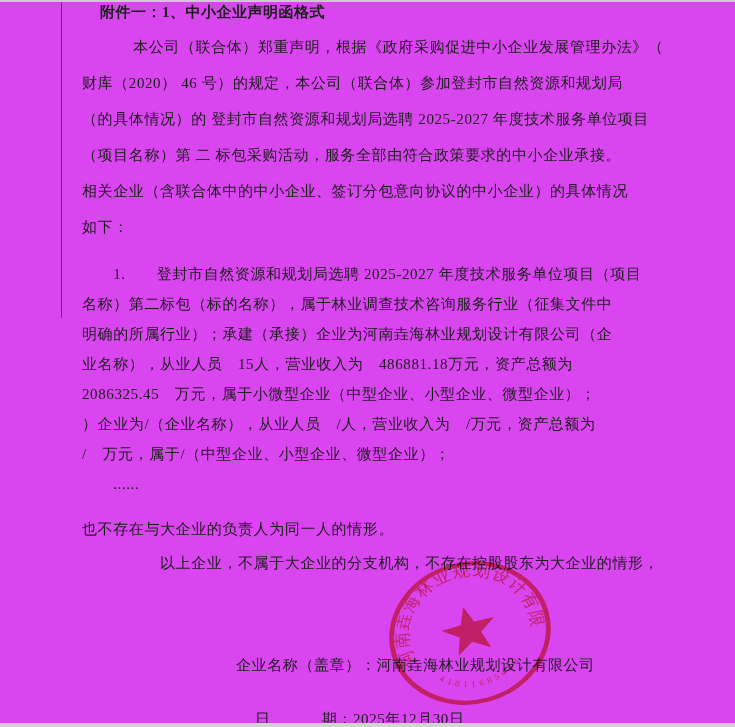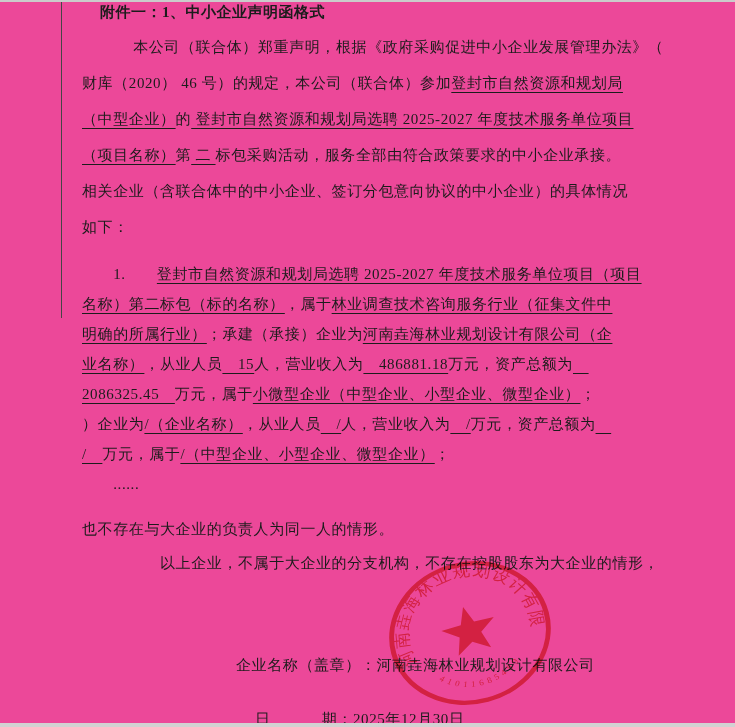--- a/index.html
+++ b/index.html
@@ -1,56 +1,56 @@
 <!DOCTYPE html>
 <html><head>
 <meta charset="utf-8">
 <style>
   html,body{margin:0;padding:0;background:#fff;}
   .page{
-    position:relative;width:735px;height:727px;background:#ec4899;overflow:hidden;
+    position:relative;width:735px;height:727px;background:#d946ef;overflow:hidden;
     font-family:"Liberation Serif","DejaVu Serif",serif;color:#1c1c1c;
   }
   .edge-top{position:absolute;left:0;top:0;width:735px;height:2px;background:#cbcbcb;z-index:40;}
   .edge-bottom{position:absolute;left:0;top:723px;width:735px;height:4px;background:#d2d2d2;z-index:40;}
   .vline{position:absolute;left:61px;top:0;width:1px;height:318px;background:#454545;}
   .title{
     position:absolute;left:100px;top:3px;font-weight:bold;font-size:15px;
     letter-spacing:.5px;white-space:nowrap;
   }
   .group{position:absolute;left:82px;font-size:15px;letter-spacing:.6px;white-space:nowrap;}
   .g-intro{top:38px;}
   .g-intro .line{height:36px;}
   .g-items{top:265px;}
   .g-items .line{height:30px;}
   .g-closing{top:520px;}
   .g-closing .line{height:34px;}
   .line{line-height:1.25;}
-  .u{text-decoration:underline;text-underline-offset:4px;text-decoration-thickness:1px;}
+  .u{text-underline-offset:4px;text-decoration-thickness:1px;}
   .sig{position:absolute;left:236px;top:656px;font-size:15px;letter-spacing:.6px;white-space:nowrap;z-index:5;}
   .date{position:absolute;left:255px;top:710px;font-size:15px;letter-spacing:.6px;white-space:nowrap;z-index:5;}
   .stamp{
     position:absolute;left:386px;top:558px;width:168px;height:150px;
     transform:rotate(-15deg);opacity:.78;mix-blend-mode:multiply;z-index:10;
   }
 </style>
 </head>
 <body>
 
 <div class="page">
 
   <div class="edge-top"></div>
   <div class="vline"></div>
 
   <div class="title">附件一：1、中小企业声明函格式</div>
 
   <div class="group g-intro">
       <div class="line"><span>　　　 本公司（联合体）郑重声明，根据《政府采购促进中小企业发展管理办法》（</span></div>
       <div class="line"><span>财库（2020） 46 号）的规定，本公司（联合体）参加</span><span class="u">登封市自然资源和规划局</span></div>
-      <div class="line"><span class="u">（中型企业）</span><span>的</span><span class="u"> 登封市自然资源和规划局选聘 2025-2027 年度技术服务单位项目</span></div>
+      <div class="line"><span class="u">（的具体情况）</span><span>的</span><span class="u"> 登封市自然资源和规划局选聘 2025-2027 年度技术服务单位项目</span></div>
       <div class="line"><span class="u">（项目名称）</span><span>第</span><span class="u"> 二 </span><span>标包采购活动，服务全部由符合政策要求的中小企业承接。</span></div>
       <div class="line"><span>相关企业（含联合体中的中小企业、签订分包意向协议的中小企业）的具体情况</span></div>
       <div class="line"><span>如下：</span></div>
     </div>
 
   <div class="group g-items">
       <div class="line"><span>　　1.　　</span><span class="u">登封市自然资源和规划局选聘 2025-2027 年度技术服务单位项目（项目</span></div>
       <div class="line"><span class="u">名称）第二标包（标的名称）</span><span>，属于</span><span class="u">林业调查技术咨询服务行业（征集文件中</span></div>
       <div class="line"><span class="u">明确的所属行业）</span><span>；承建（承接）企业为</span><span class="u">河南垚海林业规划设计有限公司（企</span></div>
       <div class="line"><span class="u">业名称）</span><span>，从业人员</span><span class="u">　15</span><span>人，营业收入为</span><span class="u">　486881.18</span><span>万元，资产总额为</span><span class="u">　</span></div>

